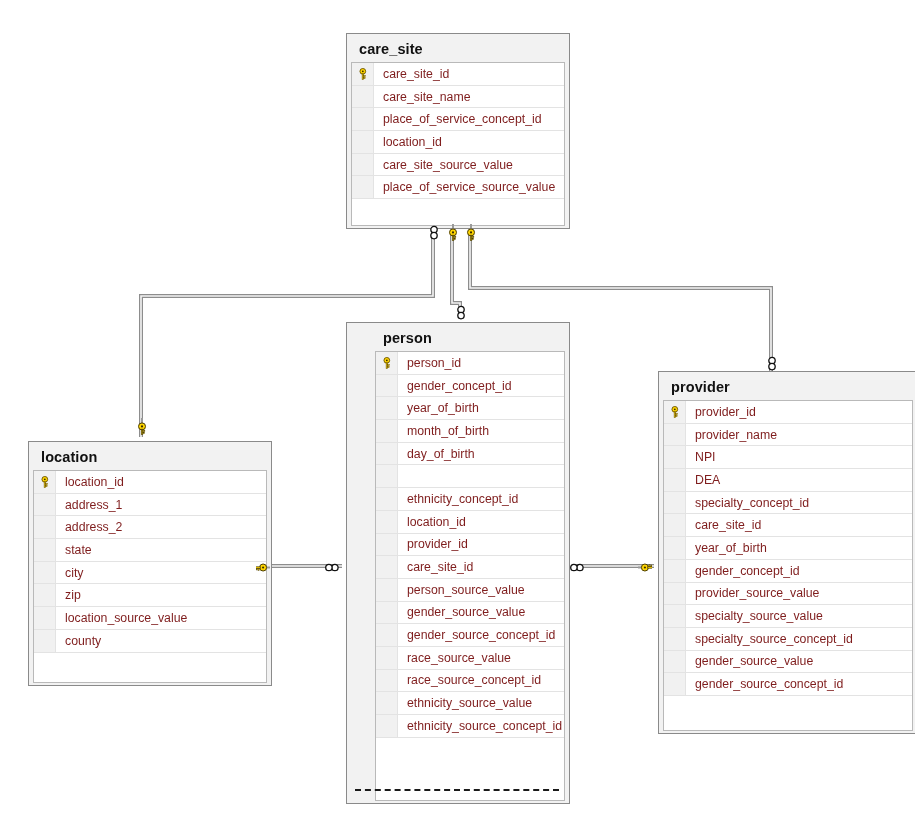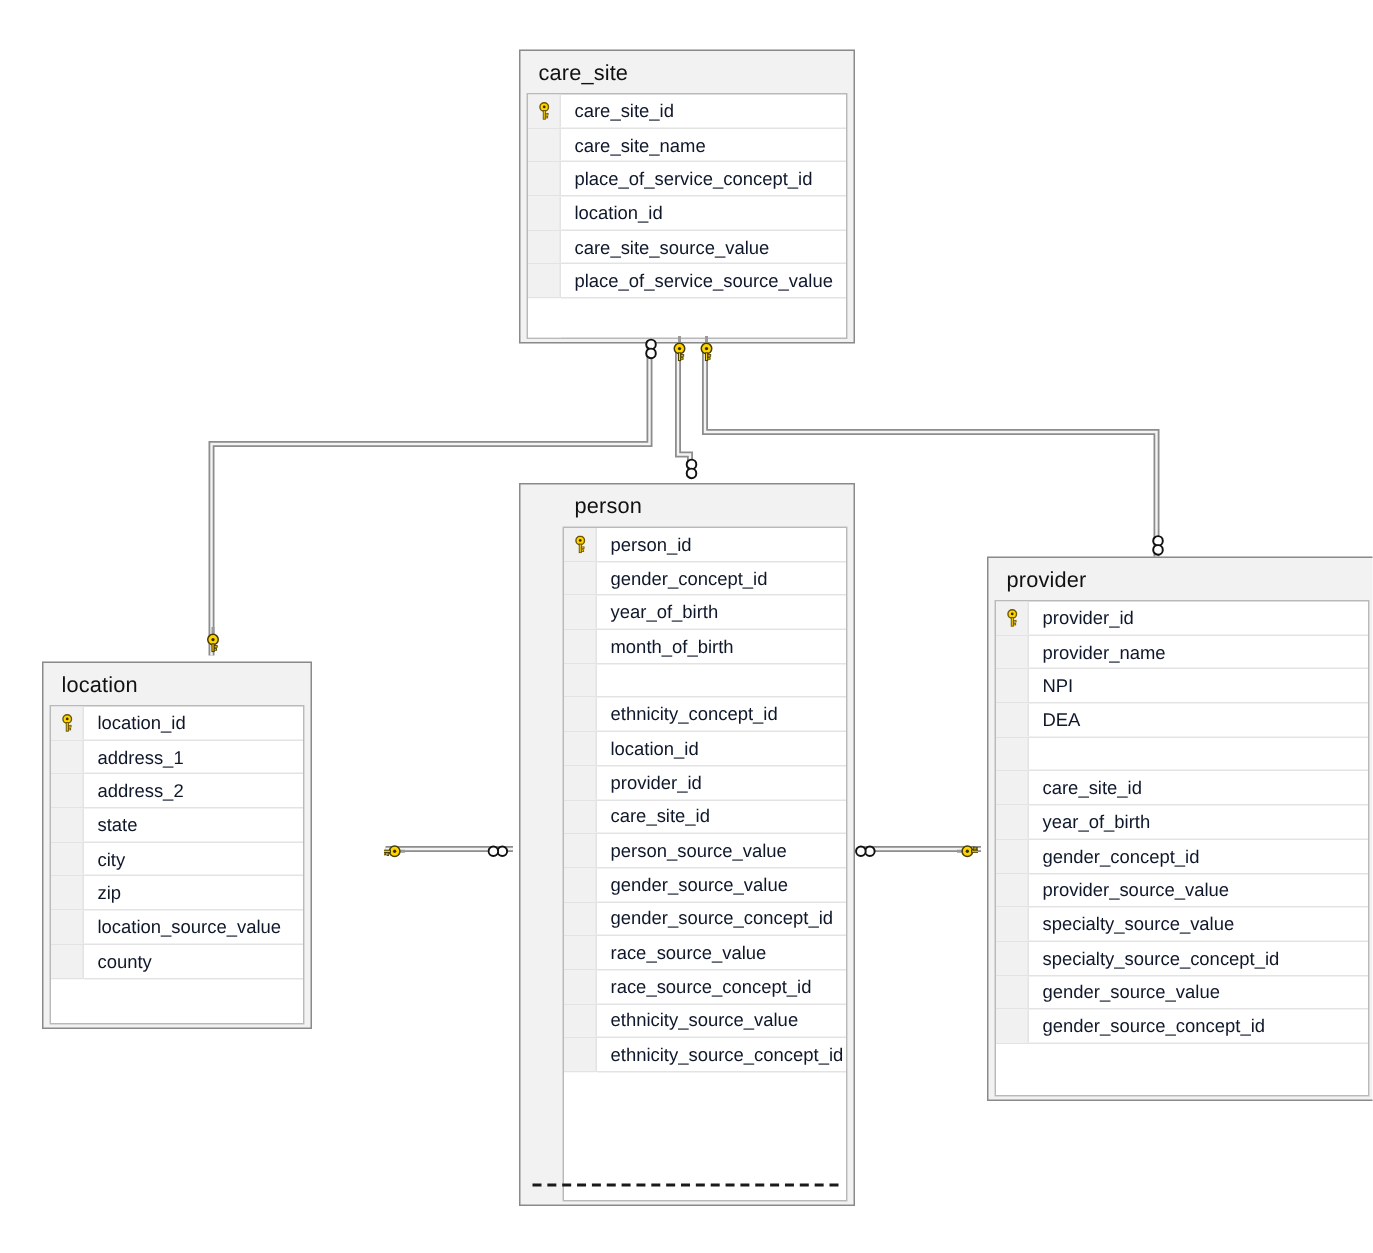--- a/index.html
+++ b/index.html
@@ -18,21 +18,21 @@
   .entity{
     position:absolute;
     background:#f2f2f2;
     border:1px solid #8a8a8a;
     box-sizing:border-box;
     padding:4px;
     box-shadow:0 0 0 0 rgba(0,0,0,0);
   }
   .entity .title{
     font-size:14.5px;
-    font-weight:normal;
+    font-weight:bold;
     color:#111111;
     padding:3px 0 5px 8px;
     letter-spacing:0.1px;
     line-height:16px;
     white-space:nowrap;
   }
   .grid{
     background:#ffffff;
     border:1px solid #b9b9b9;
     box-sizing:border-box;
@@ -51,21 +51,21 @@
     background:#f1f1f1;
     border-right:1px solid #e3e3e3;
     box-sizing:border-box;
     display:flex;align-items:center;justify-content:center;
   }
   .cell{
     flex:1;
     display:flex;align-items:center;
     padding-left:9px;
     font-size:12.3px;
-    color:#0f172a;
+    color:#7f1d1d;
     white-space:nowrap;
     overflow:hidden;
   }
   .row.blank{height:26px;border-bottom:none;}
   .row.blank .gutter{background:#ffffff;border-right:1px solid #ffffff;}
 
   
   .keyicon{display:block;width:12px;height:12px;}
 
   
@@ -147,21 +147,21 @@
           <div class="row">
             <div class="gutter"></div>
             <div class="cell">place_of_service_source_value</div>
           </div>
           <div class="row blank">
             <div class="gutter"></div>
             <div class="cell"></div>
           </div>
         </div>
       </div>
-      <div class="entity" style="left: 28px; top: 441px; width: 180px; height: 245px;">
+      <div class="entity" style="left: 28px; top: 441px; width: 244px; height: 245px;">
         <div class="title">location</div>
         <div class="grid" style="height: 213px; overflow: hidden;">
           <div class="row">
             <div class="gutter">
               <svg class="keyicon" width="13" height="13" viewBox="0 0 13 13">
                 <circle cx="6.3" cy="3.6" r="3.1" fill="#ffd500" stroke="#6b5500" stroke-width="1"></circle>
                 <circle cx="6.3" cy="3.6" r="1.0" fill="#3a2f00"></circle>
                 <rect x="5.6" y="6.2" width="1.5" height="6.2" fill="#ffd500" stroke="#6b5500" stroke-width="0.7"></rect>
                 <rect x="7.1" y="8.2" width="2.0" height="1.2" fill="#ffd500" stroke="#6b5500" stroke-width="0.6"></rect>
                 <rect x="7.1" y="10.3" width="1.7" height="1.2" fill="#ffd500" stroke="#6b5500" stroke-width="0.6"></rect>
@@ -225,20 +225,24 @@
           <div class="row">
             <div class="gutter"></div>
             <div class="cell">year_of_birth</div>
           </div>
           <div class="row">
             <div class="gutter"></div>
             <div class="cell">month_of_birth</div>
           </div>
           <div class="row">
             <div class="gutter"></div>
+            <div class="cell">day_of_birth</div>
+          </div>
+          <div class="row">
+            <div class="gutter"></div>
           </div>
           <div class="row">
             <div class="gutter"></div>
             <div class="cell">ethnicity_concept_id</div>
           </div>
           <div class="row">
             <div class="gutter"></div>
             <div class="cell">location_id</div>
           </div>
           <div class="row">
@@ -306,20 +310,21 @@
           <div class="row">
             <div class="gutter"></div>
             <div class="cell">NPI</div>
           </div>
           <div class="row">
             <div class="gutter"></div>
             <div class="cell">DEA</div>
           </div>
           <div class="row">
             <div class="gutter"></div>
+            <div class="cell">specialty_concept_id</div>
           </div>
           <div class="row">
             <div class="gutter"></div>
             <div class="cell">care_site_id</div>
           </div>
           <div class="row">
             <div class="gutter"></div>
             <div class="cell">year_of_birth</div>
           </div>
           <div class="row">

